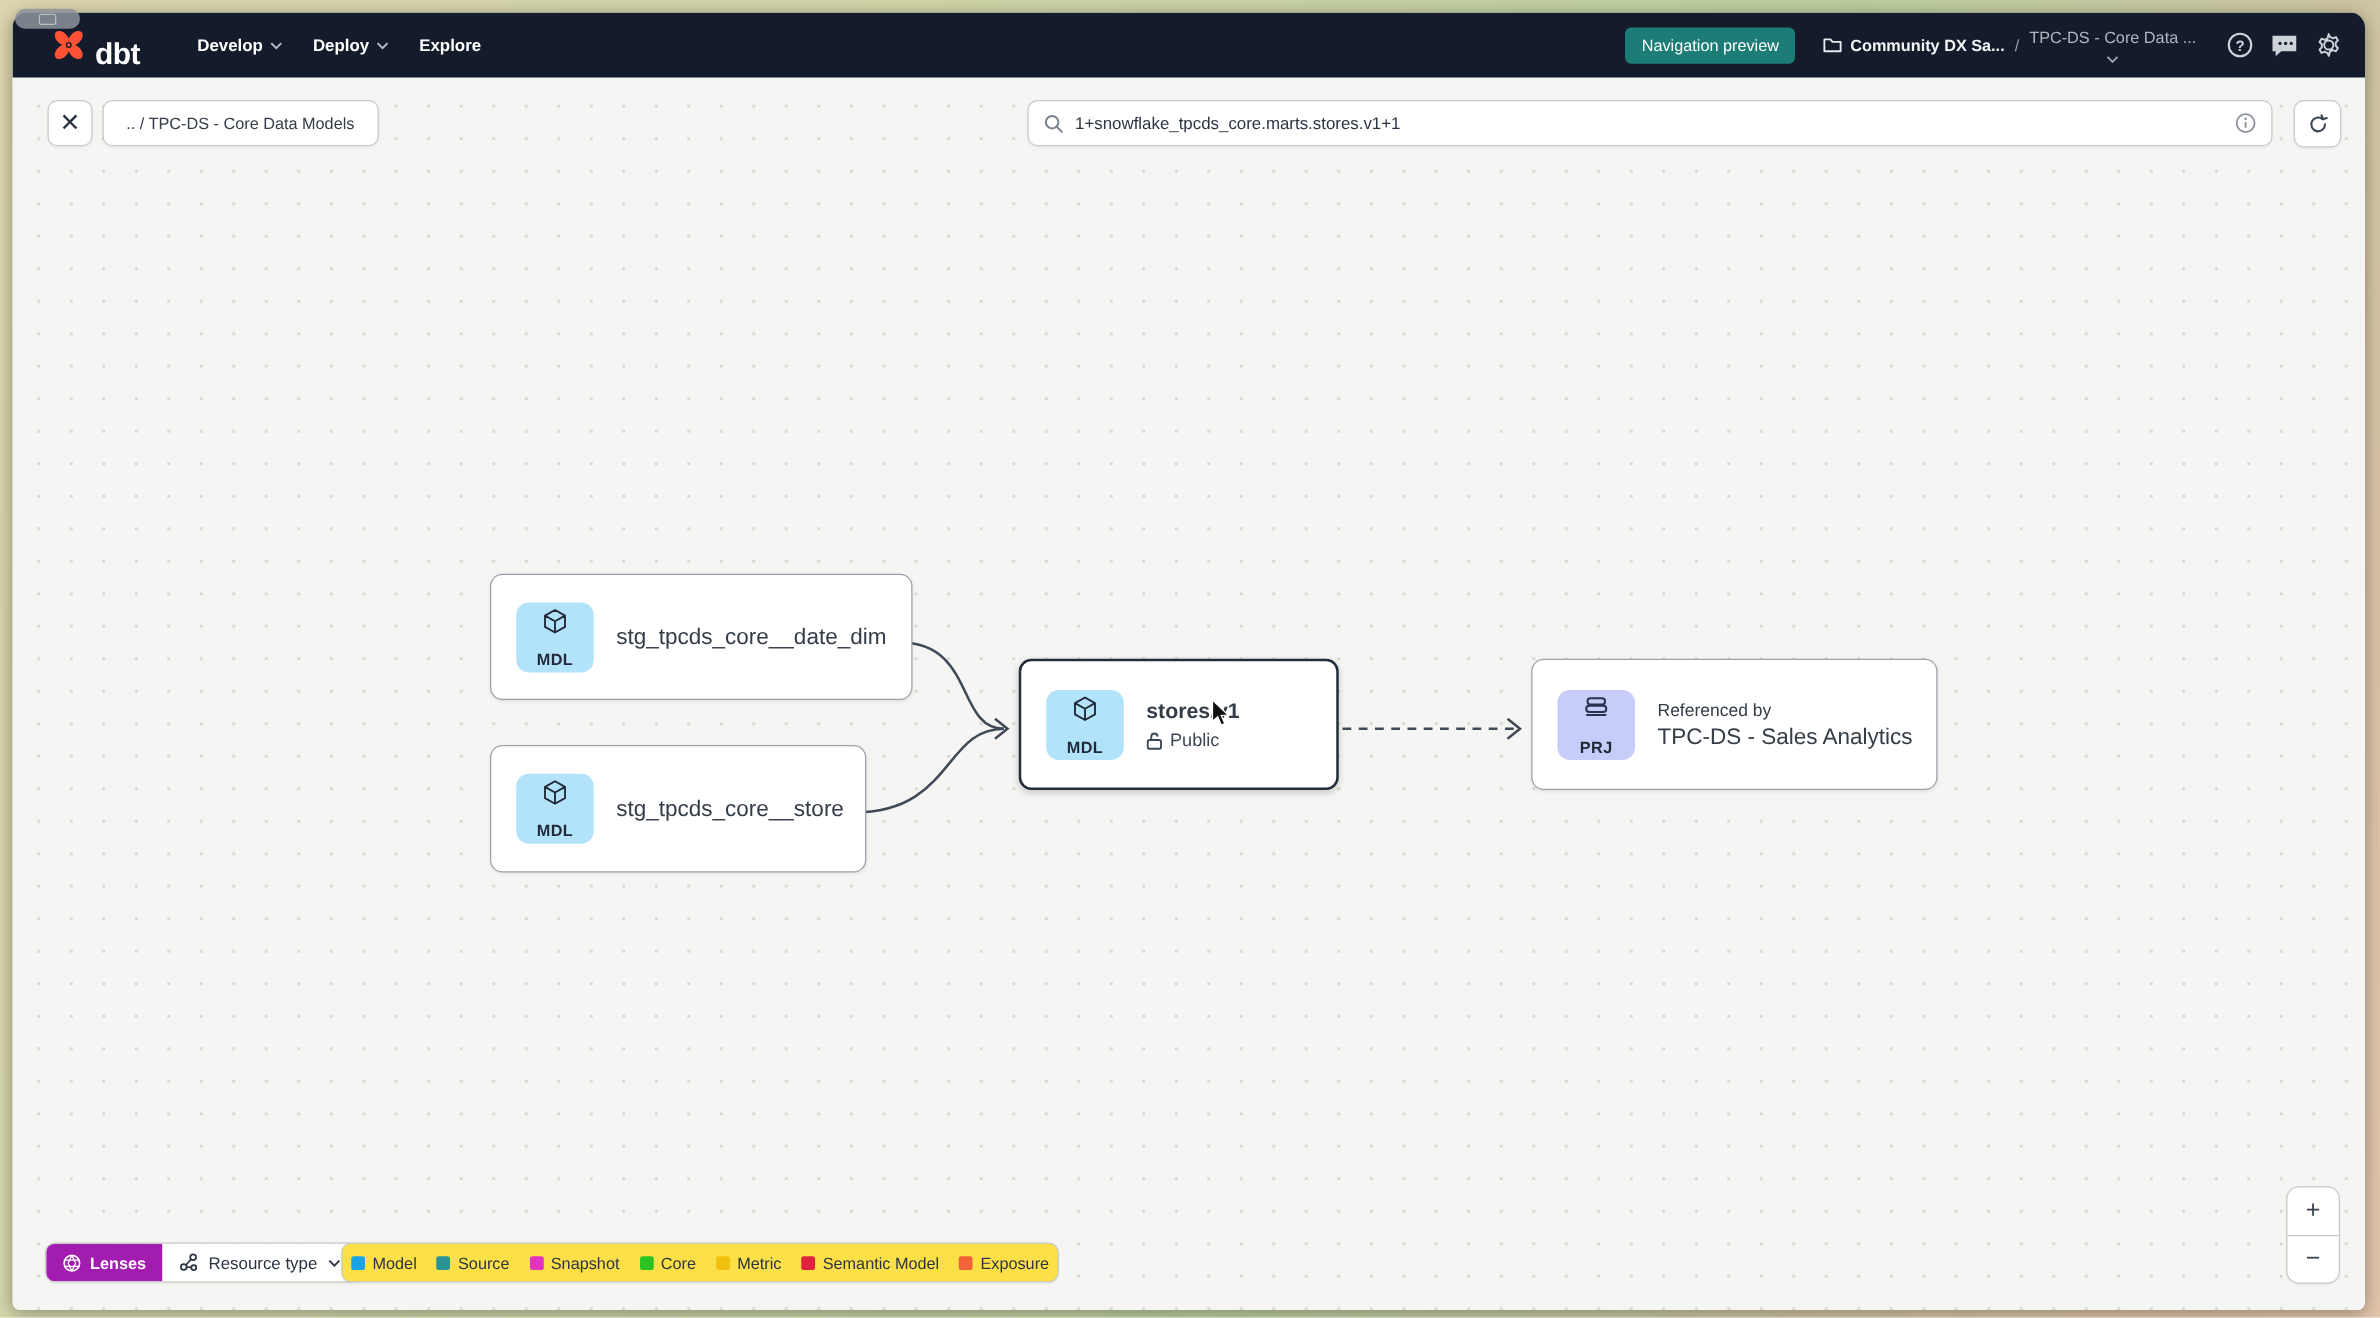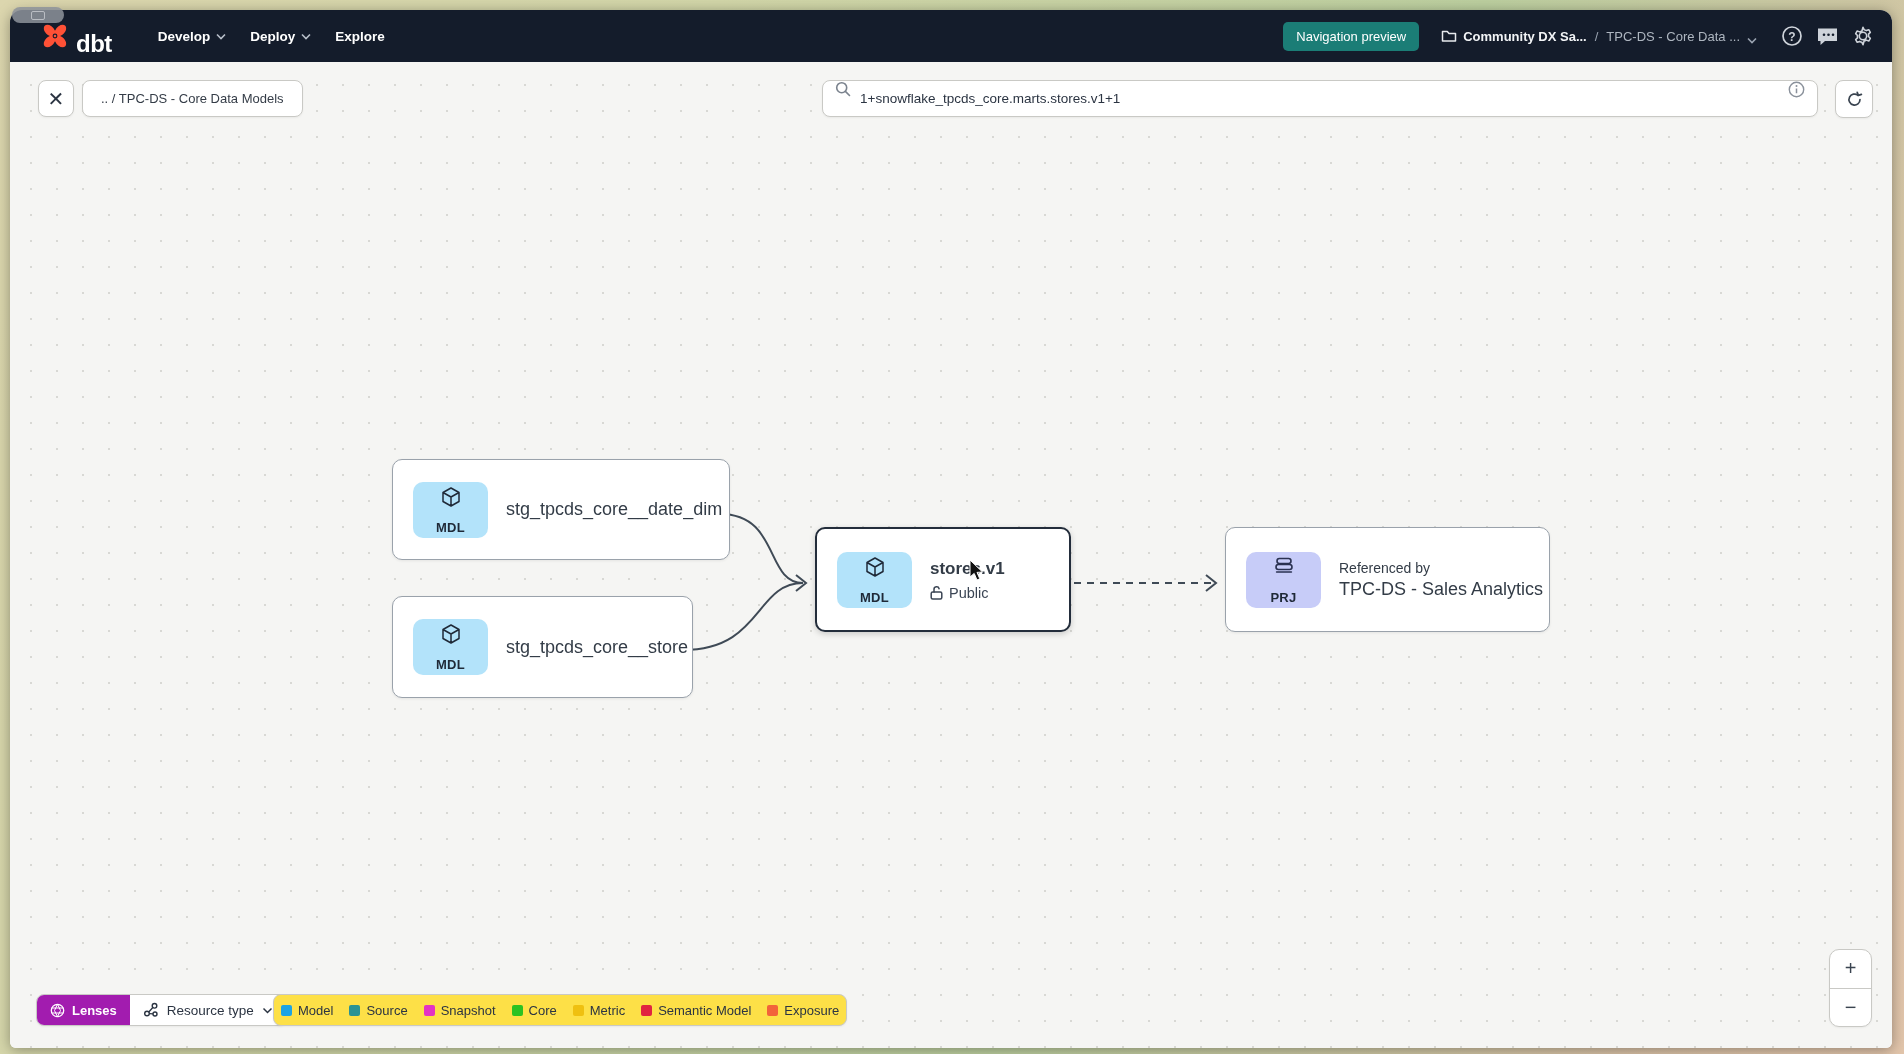--- a/index.html
+++ b/index.html
@@ -23,51 +23,51 @@
   .logo-text { color:#fff; font-size:24px; font-weight:bold; letter-spacing:-.5px;margin-top:15px; }
   .nav-menu { display:flex; align-items:center; gap:6px; color:#fff; font-size:13.5px; font-weight:700;
     padding:8px 12px; cursor:pointer; }
   .nav-menu .chev { margin-top:1px; }
   .nav-right { margin-left:auto; display:flex; align-items:center; gap:14px; }
   .preview-badge { background:#1b7d76; color:#fff; font-size:13px; font-weight:400;
     padding:7px 13px; border-radius:5px; cursor:pointer; }
   .crumbs { display:flex; align-items:center; gap:8px; margin-left:8px; }
   .crumb-acct { color:#f2f4f6; font-size:13px; font-weight:700; display:flex; align-items:center; gap:6px; }
   .crumb-sep { color:#9aa3b0; font-size:13px; }
-  .crumb-proj { color:#aeb6c0; font-size:13px; display:flex; align-items:flex-end; gap:7px; }
+  .crumb-proj { color:#aeb6c0; font-size:13px; display:flex; align-items:center; gap:7px;flex-direction:column; }
   .nav-icons { display:flex; align-items:center; gap:13px; margin-left:10px; }
   .nav-icons svg { display:block; cursor:pointer; }
 
   
   .canvas { position:absolute; left:0; top:52px; right:0; bottom:0;
     background-color:#f5f5f3;
     background-image:radial-gradient(#d8d8d4 1.2px, transparent 1.4px);
     background-size:26px 26px; background-position:8px 10px; }
 
   
   .btn-sq { position:absolute; background:#fff; border:1px solid #c9c9c5; border-radius:8px;
     display:flex; align-items:center; justify-content:center; cursor:pointer;
     box-shadow:0 1px 2px rgba(0,0,0,.05); }
   .close-btn { left:28px; top:70px; width:36px; height:37px; font-size:20px; color:#2b3442; }
   .path-chip { position:absolute; left:72px; top:70px; height:37px; background:#fff;
     border:1px solid #c9c9c5; border-radius:8px; display:flex; align-items:center;
     padding:0 18px; font-size:13px; color:#343c47; cursor:pointer; box-shadow:0 1px 2px rgba(0,0,0,.05); }
   .search-box { position:absolute; left:812px; top:70px; width:996px; height:37px; background:#fff;
-    border:1px solid #c9c9c5; border-radius:8px; display:flex; 
+    border:1px solid #c9c9c5; border-radius:8px; display:flex; align-items:center;
     padding:0 12px; gap:9px; box-shadow:0 1px 2px rgba(0,0,0,.05); }
   .search-box input { flex:1; border:none; outline:none; font-size:13.5px; color:#2b3442;
     font-family:"Liberation Sans", sans-serif; background:transparent; }
   .refresh-btn { left:1825px; top:70px; width:38px; height:38px; }
 
   
   .node { position:absolute; background:#fff; border:1.5px solid #9aa2ab; border-radius:10px;
     display:flex; align-items:center; padding:0 20px; gap:18px; cursor:pointer;
     box-shadow:0 1px 3px rgba(0,0,0,.07); }
   .node.selected { border:2px solid #232d3b; box-shadow:0 2px 6px rgba(0,0,0,.18); }
-  .node-badge { width:75px; height:56px; border-radius:10px; flex:0 0 auto;
+  .node-badge { width:62px; height:56px; border-radius:10px; flex:0 0 auto;
     display:flex; flex-direction:column; align-items:center; justify-content:center; gap:11px; }
   .badge-mdl { background:#b3e3fa; }
   .badge-prj { background:#c7ccf8; }
   .node-badge .badge-label { font-size:13px; font-weight:700; color:#1f2937; letter-spacing:.3px; }
   .node-title { font-size:18px; color:#333c47; white-space:nowrap; }
   .node-sub { display:flex; align-items:center; gap:6px; margin-top:6px;
     font-size:14.5px; color:#3b4554; }
   .node-title-sm { font-size:14px; color:#333c47; margin-bottom:3px; }
   .node-title-lg { font-size:18px; color:#333c47; white-space:nowrap; }
 

